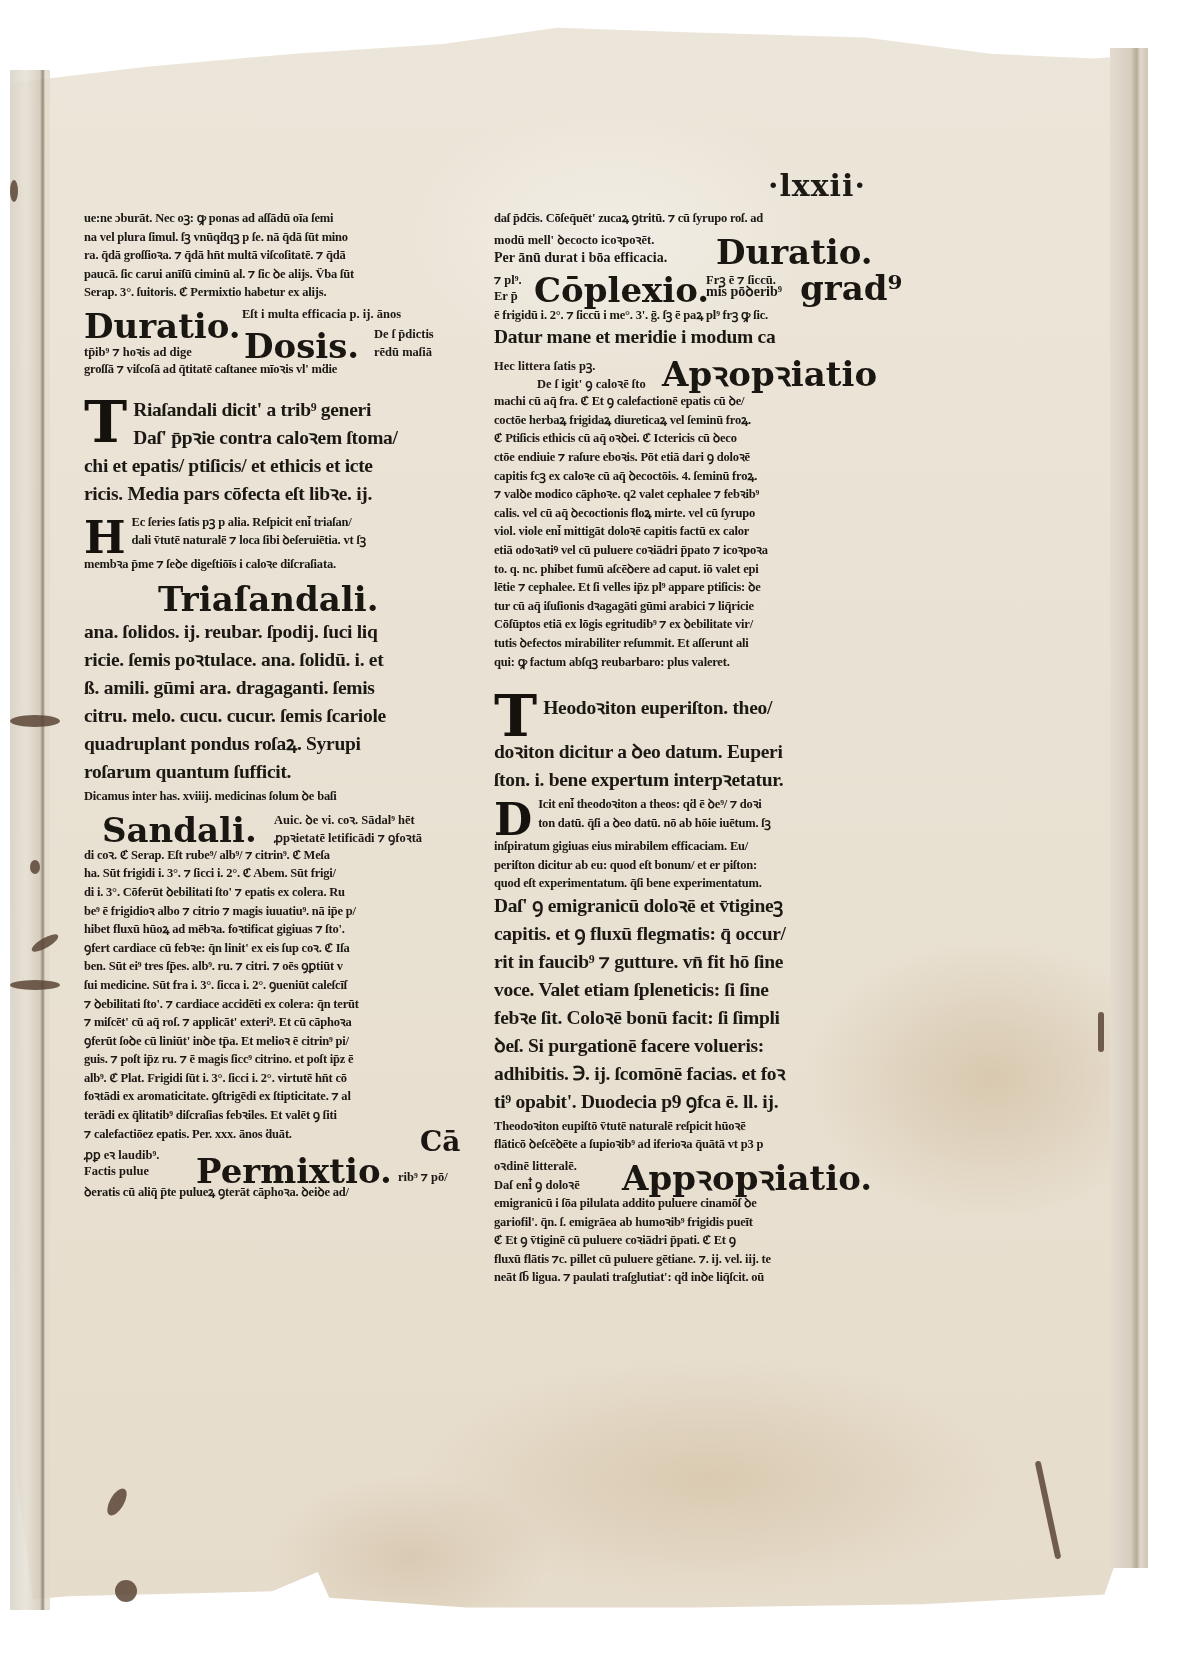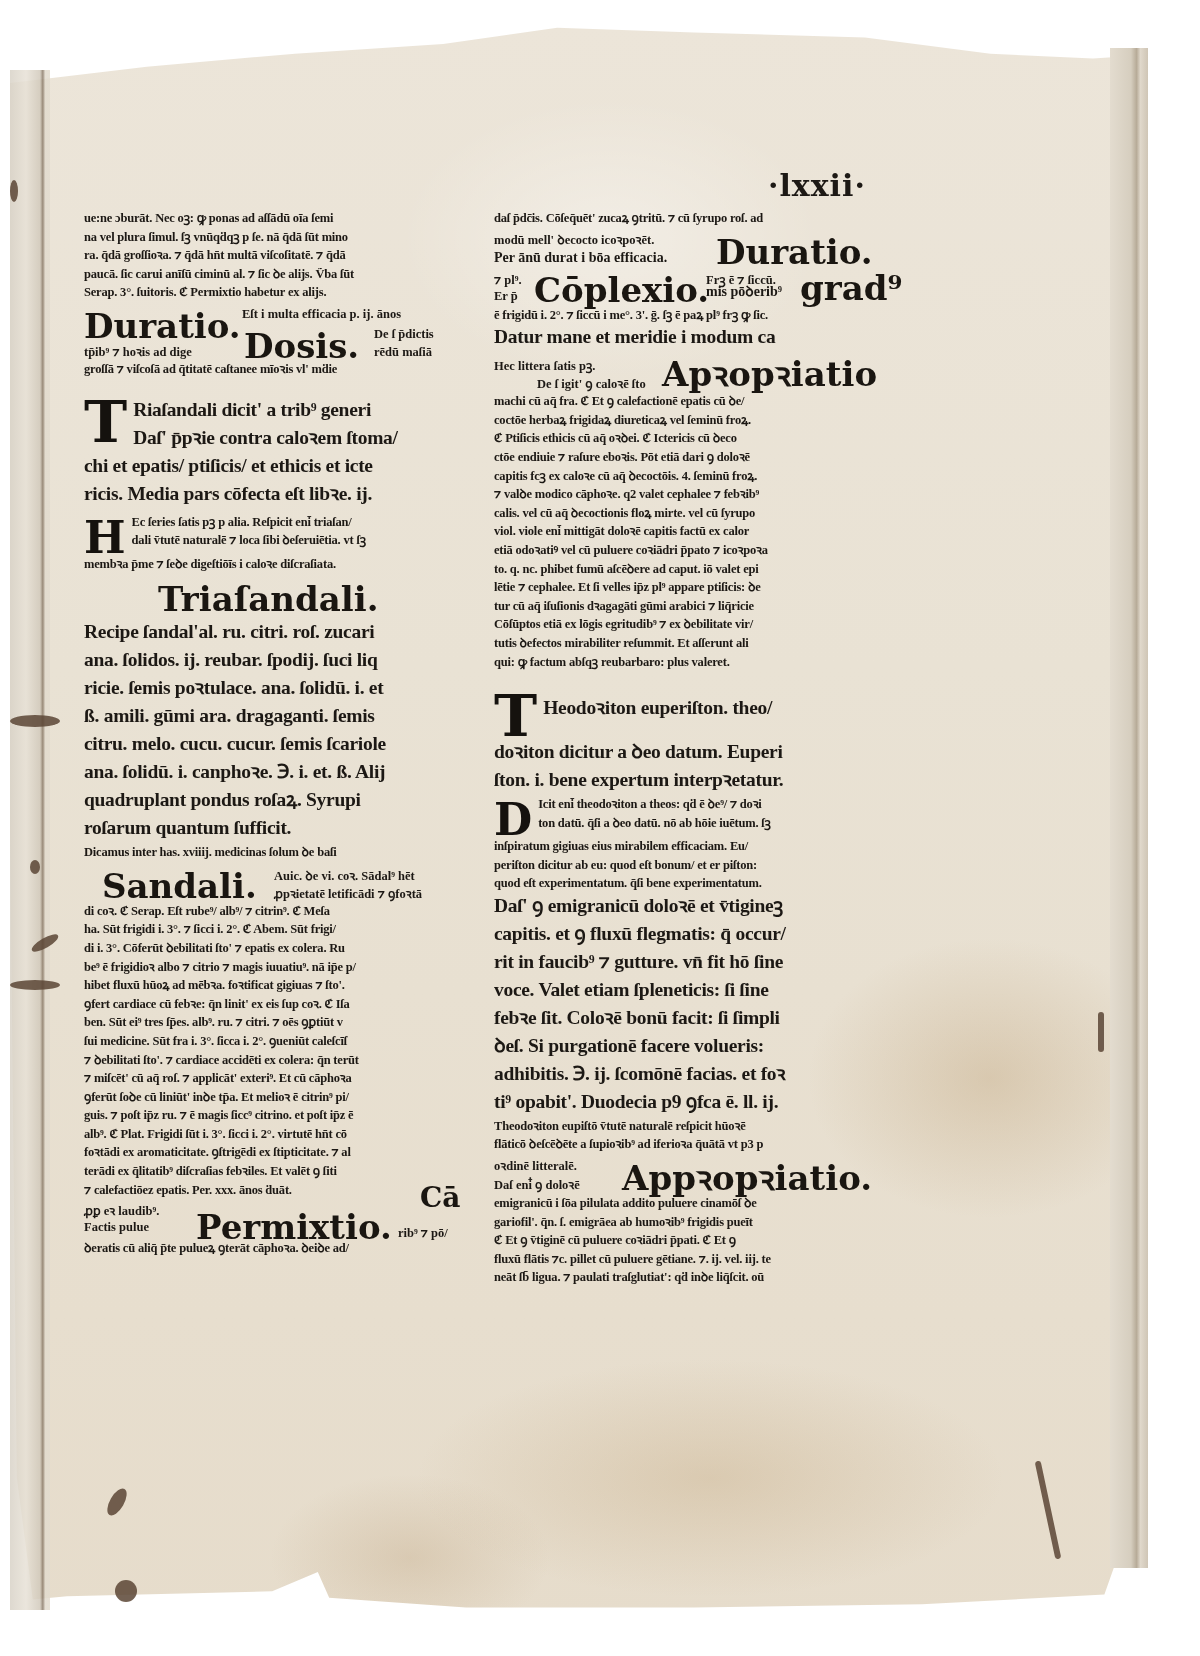--- a/index.html
+++ b/index.html
@@ -101,26 +101,24 @@
 
   <div class="blk" style="margin-top:4px;">
     <span class="drop drop-sm">H</span>
     <div class="ln s">Ec ſeries ſatis pꝫ p alia. Reſpicit eni̇̄ triaſan/</div>
     <div class="ln s">dali v̄tutē naturalē ⁊ loca ſibi ꝺeſeruiētia. vt ſꝫ</div>
     <div class="ln s" style="clear:both;">membꝛa p̄me ⁊ ſeꝺe digeſtiōīs i caloꝛe diſcraſiata.</div>
   </div>
 
   <div class="heading" style="margin:6px 0 6px 74px;">Triaſandali.</div>
 
-  <div class="ln m">Recipe ſandal'al. ru. citri. roſ. zucari</div>
   <div class="ln m">ana. ſolidos. ij. reubar. ſpodij. ſuci liq</div>
   <div class="ln m">ricie. ſemis poꝛtulace. ana. ſolidū. i. et</div>
   <div class="ln m">ß. amili. gūmi ara. dragaganti. ſemis</div>
   <div class="ln m">citru. melo. cucu. cucur. ſemis ſcariole</div>
-  <div class="ln m">ana. ſolidū. i. canphoꝛe. ℈. i. et. ß. Alij</div>
   <div class="ln m">quadruplant pondus roſaꝝ. Syrupi</div>
   <div class="ln m">roſarum quantum ſufficit.</div>
 
   <div class="ln s">Dicamus inter has. xviiij. medicinas ſolum ꝺe baſi</div>
 
   <div class="blk" style="height:40px;">
     <span class="abs heading" style="left:18px;top:4px;">Sandali.</span>
     <span class="abs" style="left:190px;top:2px;font-size:12.5px;">Auic. ꝺe vi. coꝛ. Sādal⁹ hēt</span>
     <span class="abs" style="left:190px;top:20px;font-size:12.5px;">ꝓpꝛietatē letificādi ⁊ ꝯfoꝛtā</span>
   </div>

